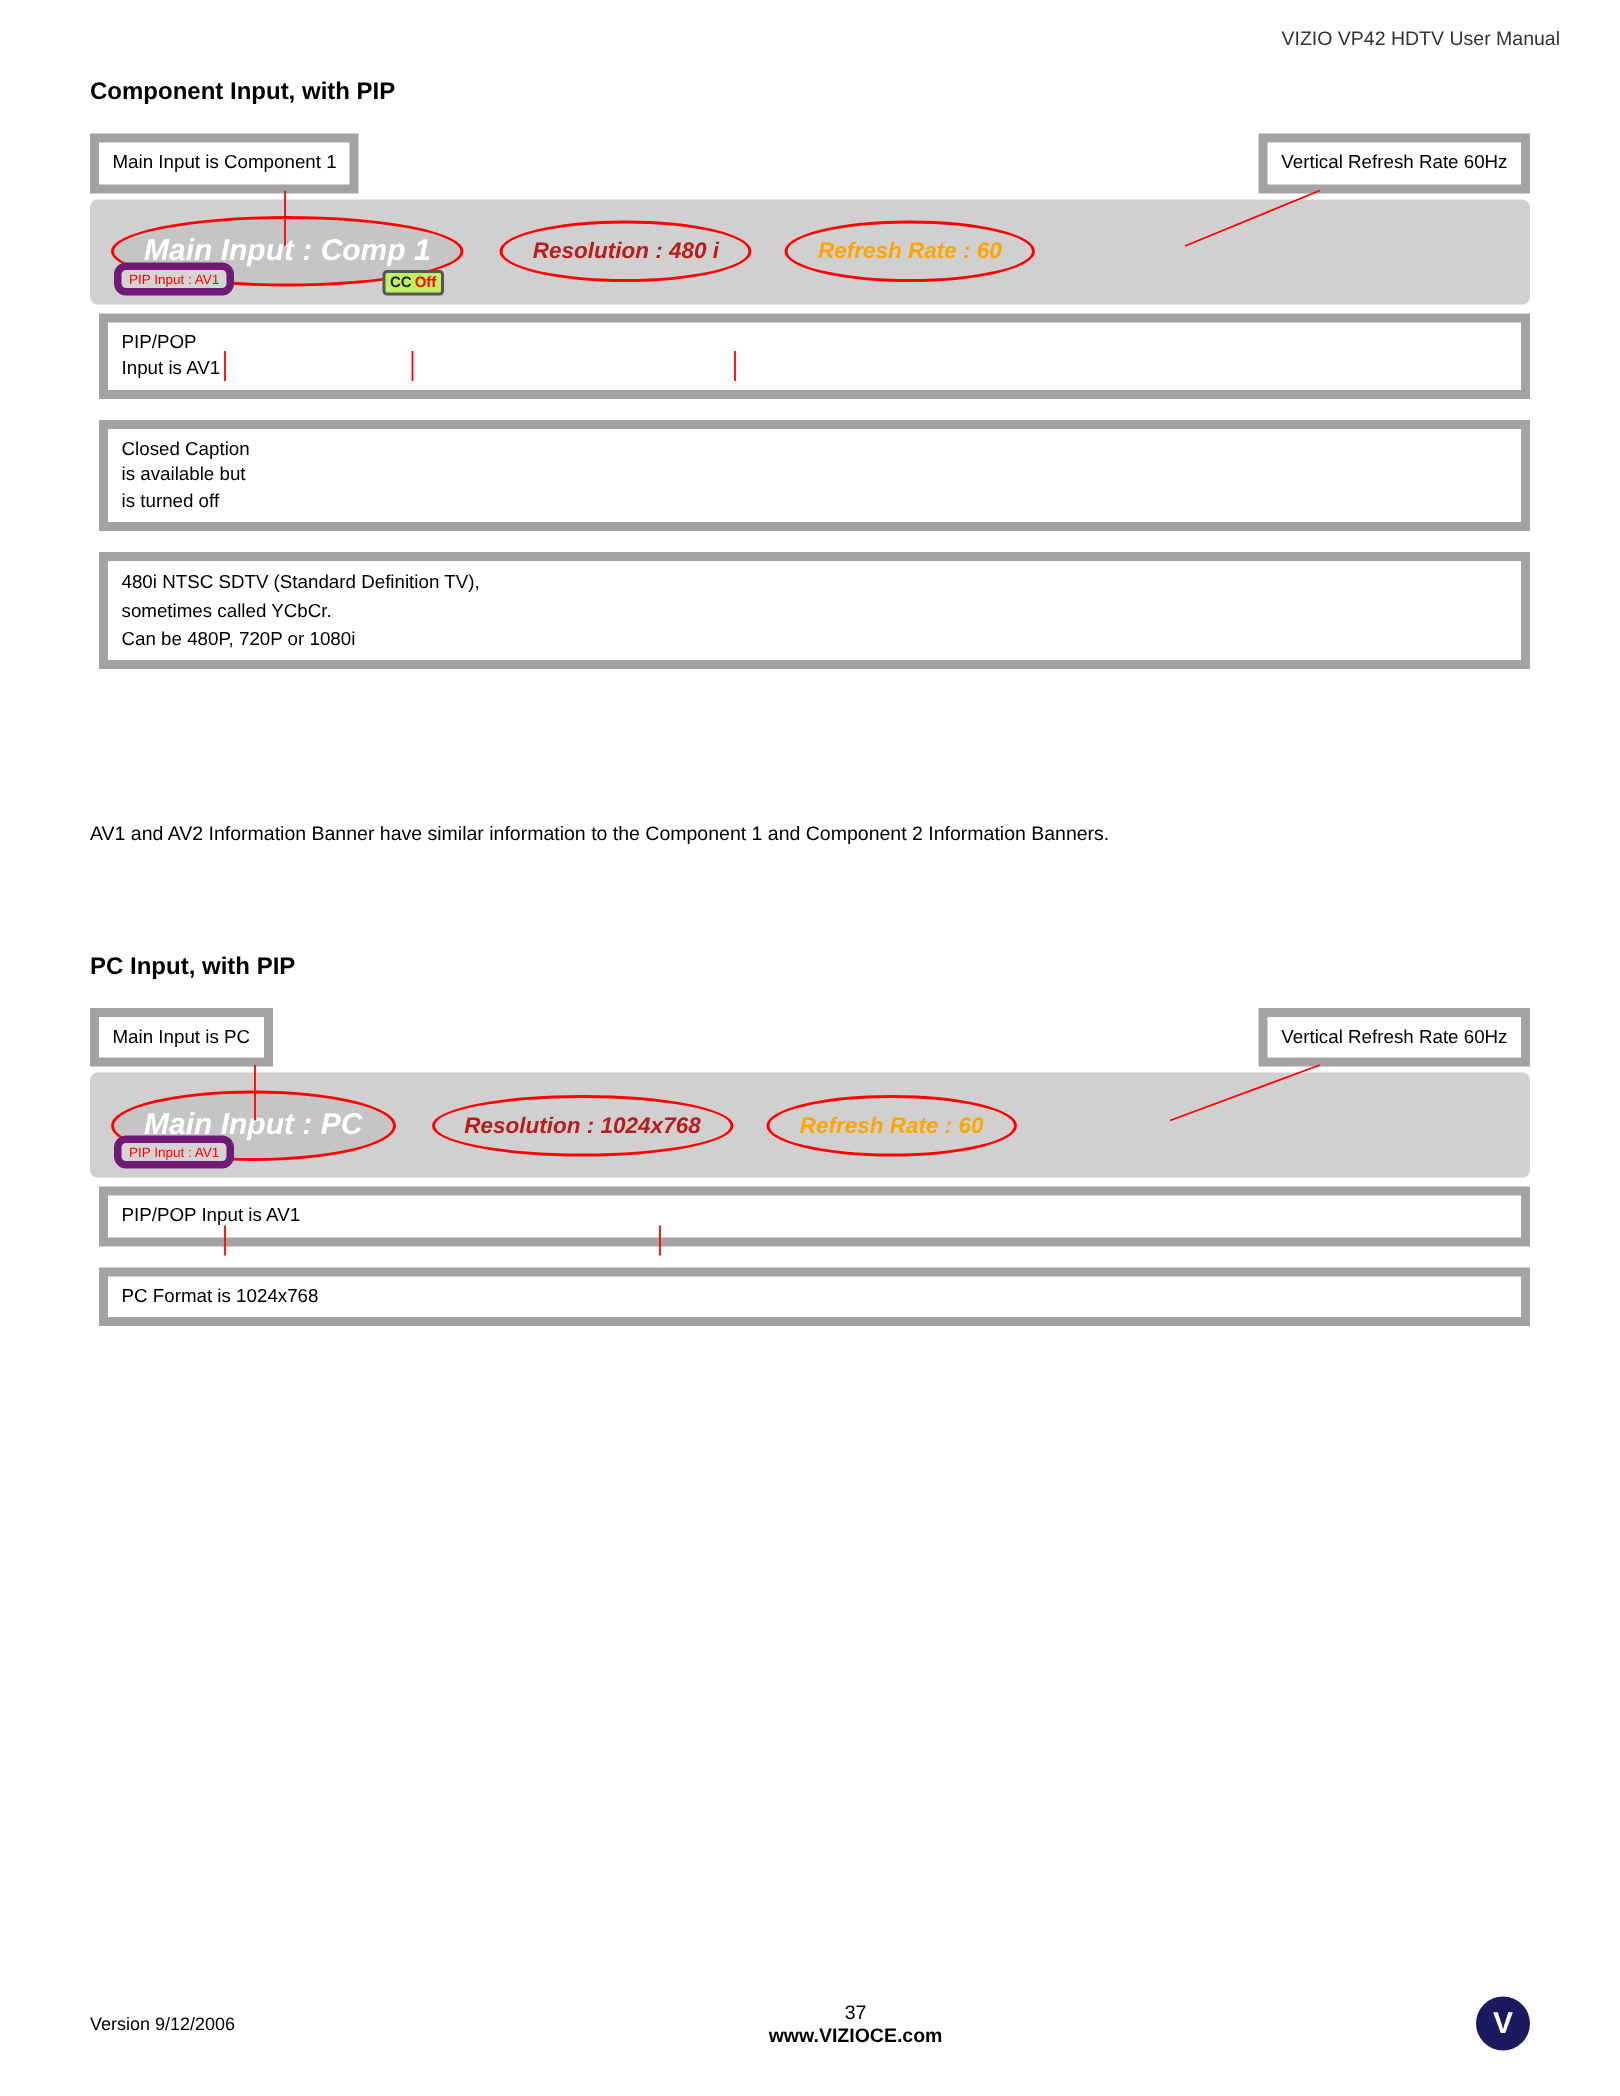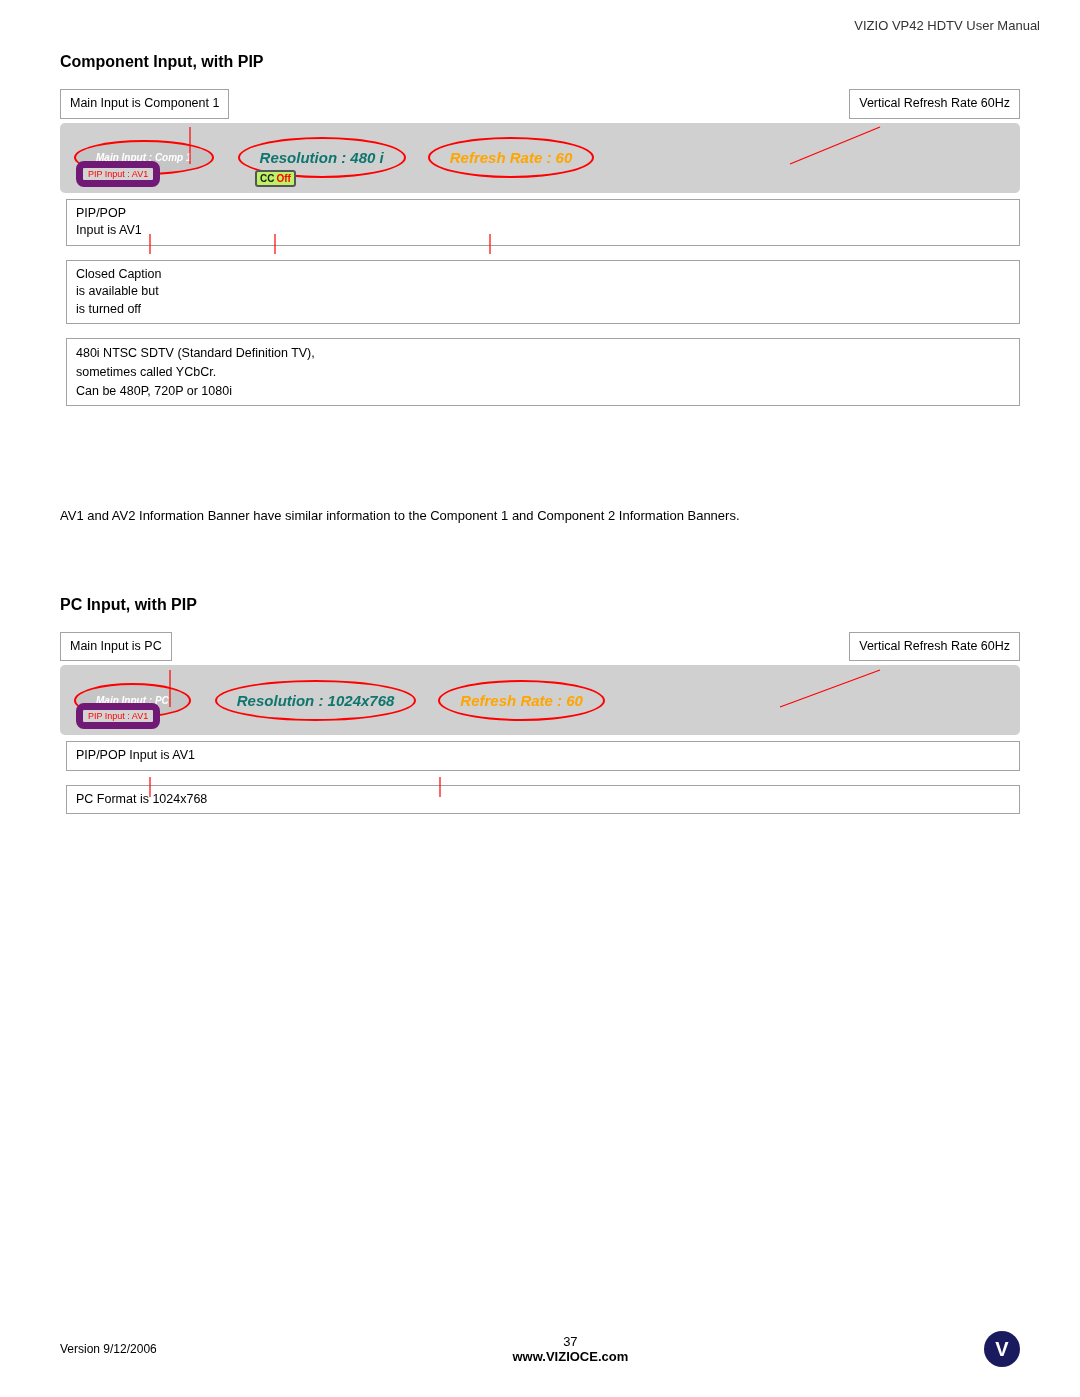--- a/index.html
+++ b/index.html
@@ -96,42 +96,42 @@
       border-radius: 50%;
       border: 2px solid red;
       font-weight: bold;
       font-style: italic;
       padding: 10px 20px;
       white-space: nowrap;
     }
 
     .oval-main-comp {
       color: #fff;
-      font-size: 10px;
+      font-size: 20px;
       background: rgba(0,0,0,0.05);
     }
 
     .oval-resolution {
-      color: #0f766e;
+      color: #b91c1c;
       font-size: 15px;
       text-align: right;
     }
 
     .oval-refresh {
       color: orange;
       font-size: 15px;
     }
 
     .pip-tag {
       position: absolute;
       bottom: 6px;
       left: 16px;
       font-size: 9px;
       color: red;
-      border: 7px solid #701a75;
+      border: 5px solid #701a75;
       border-radius: 8px;
       padding: 1px 5px;
       background: #d4d4d4;
     }
 
     .cc-tag {
       position: absolute;
       bottom: 6px;
       left: 195px;
       display: flex;
@@ -150,21 +150,21 @@
       margin-left: 2px;
     }
 
     .top-annotations {
       display: flex;
       justify-content: space-between;
       margin-bottom: 4px;
     }
 
     .anno {
-      border: 1px solid #a3a3a3;
+      border: 6px solid #a3a3a3;
       background: #fff;
       padding: 5px 9px;
       font-size: 12.5px;
       line-height: 1.4;
     }
 
     .bottom-annotations {
       display: flex;
       gap: 14px;
       margin-top: 6px;

